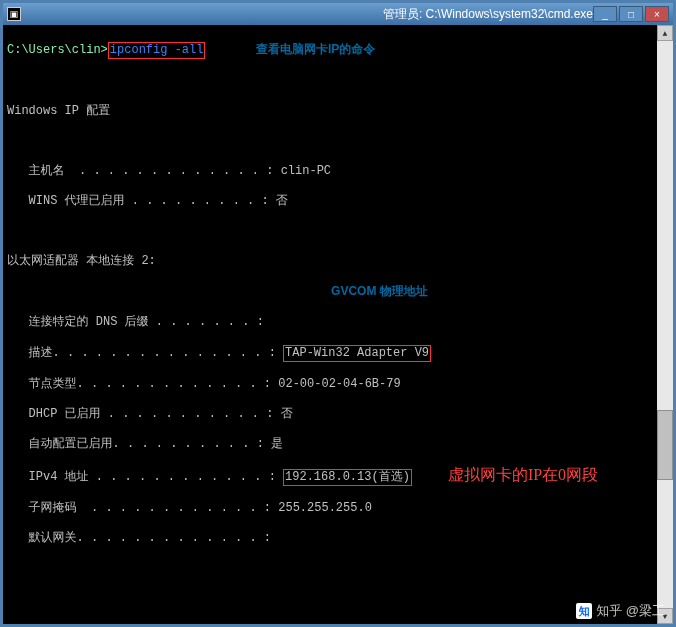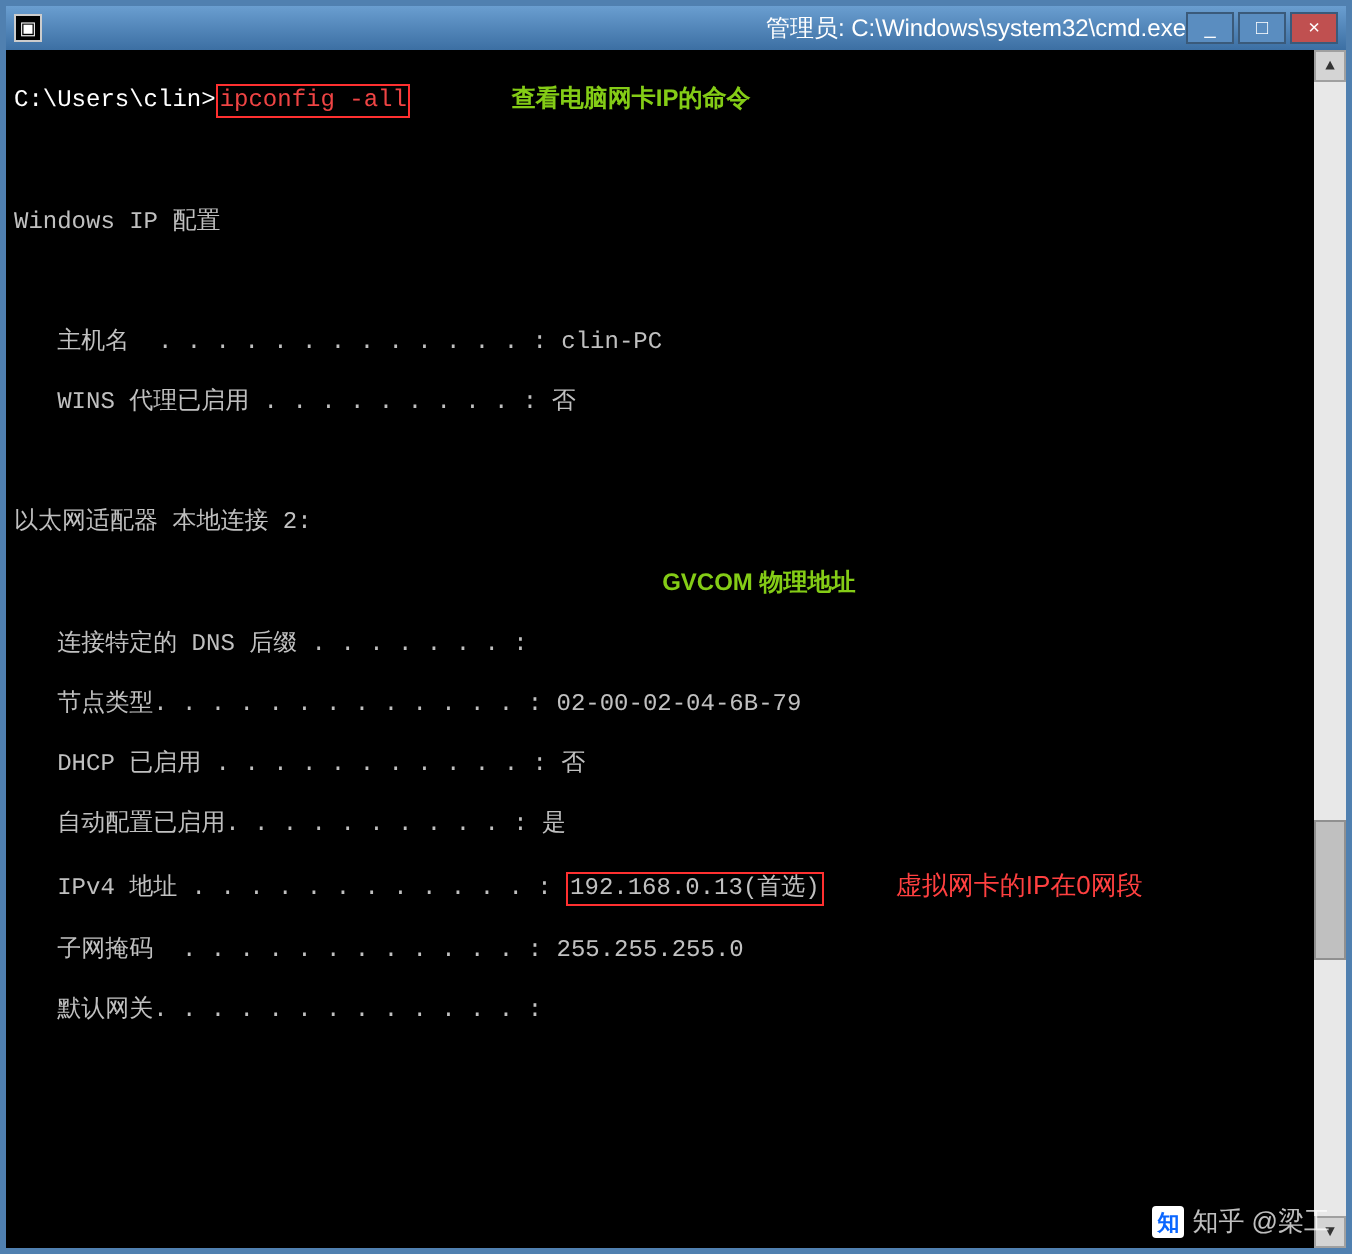--- a/index.html
+++ b/index.html
@@ -56,36 +56,36 @@
     font-family: "NSimSun", "SimSun", "Terminal", "Courier New", monospace;
     font-size: 12px;
     line-height: 15px;
     padding: 2px 4px;
     height: calc(100% - 22px);
     white-space: pre;
     position: relative;
     overflow: hidden;
   }
   .line { white-space: pre; }
-  .prompt { color: #ffffff; }
-  .cmd { color: #ef4444; }
+  .prompt { color: #86efac; }
+  .cmd { color: #3b82f6; }
   .red-box {
     border: 1px solid #ff3030;
     padding: 0 1px;
     display: inline-block;
   }
   .annot {
-    color: #84cc16;
+    color: #0369a1;
     font-family: "SimSun", sans-serif;
     font-weight: bold;
   }
   .annot-sm {
     color: #ff4040;
-    font-family: Liberation Sans, sans-serif;
-    font-size: 13px;
+    font-family: Liberation Serif, serif;
+    font-size: 16px;
   }
   .watermark {
     position: absolute;
     right: 8px;
     bottom: 4px;
     color: rgba(255,255,255,0.75);
     font-family: "Microsoft YaHei", sans-serif;
     font-size: 13px;
     display: flex;
     align-items: center;
@@ -146,20 +146,21 @@
 <div class="line"><span class="prompt">C:\Users\clin&gt;</span><span class="red-box cmd">ipconfig -all</span>       <span class="annot">查看电脑网卡IP的命令</span></div>
 <div class="line"> </div>
 <div class="line">Windows IP 配置</div>
 <div class="line"> </div>
 <div class="line"><span>   主机名  . . . . . . . . . . . . . : </span><span>clin-PC</span></div>
 <div class="line"><span>   WINS 代理已启用 . . . . . . . . . : </span><span>否</span></div>
 <div class="line"> </div>
 <div class="line">以太网适配器 本地连接 2:</div>
 <div class="line">                                             <span class="annot">GVCOM 物理地址</span></div>
 <div class="line"><span>   连接特定的 DNS 后缀 . . . . . . . : </span><span></span></div>
+<div class="line"><span>   描述. . . . . . . . . . . . . . . : </span><span class="red-box">TAP-Win32 Adapter V9</span></div>
 <div class="line"><span>   节点类型. . . . . . . . . . . . . : </span><span>02-00-02-04-6B-79</span></div>
 <div class="line"><span>   DHCP 已启用 . . . . . . . . . . . : </span><span>否</span></div>
 <div class="line"><span>   自动配置已启用. . . . . . . . . . : </span><span>是</span></div>
 <div class="line"><span>   IPv4 地址 . . . . . . . . . . . . : </span><span class="red-box">192.168.0.13(首选)</span>     <span class="annot-sm">虚拟网卡的IP在0网段</span></div>
 <div class="line"><span>   子网掩码  . . . . . . . . . . . . : </span><span>255.255.255.0</span></div>
 <div class="line"><span>   默认网关. . . . . . . . . . . . . : </span><span></span></div>
 
 
 
 

